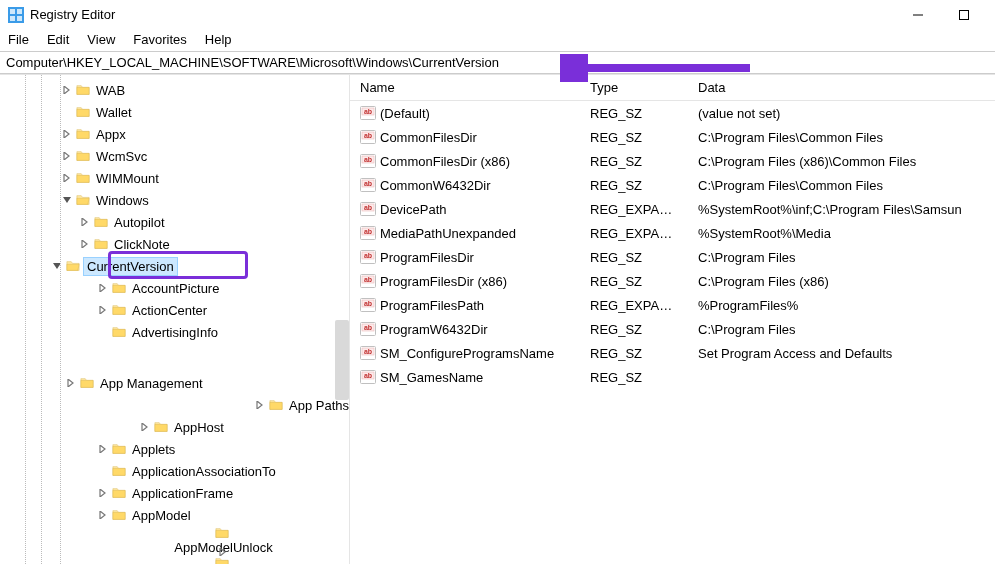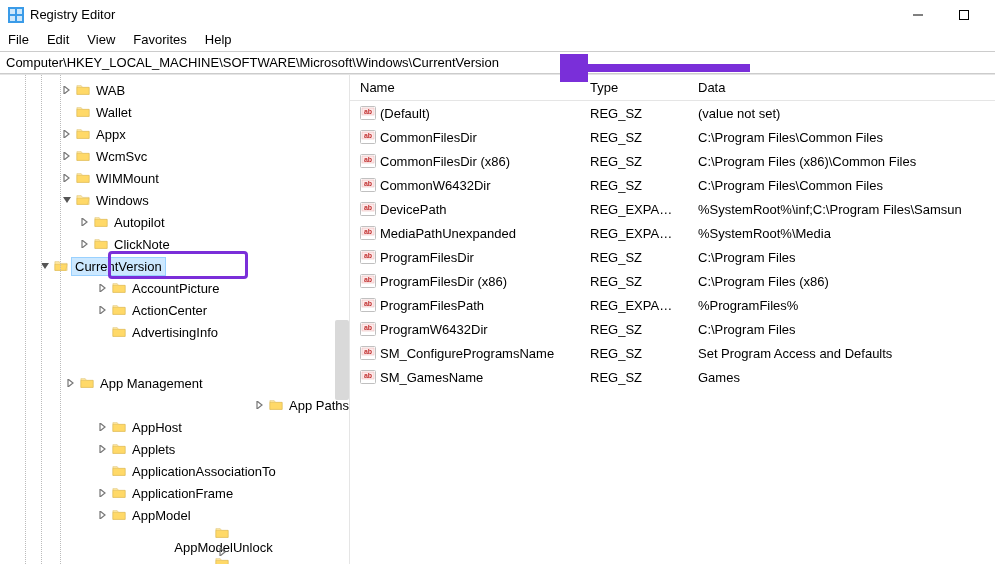--- a/index.html
+++ b/index.html
@@ -321,21 +321,21 @@
             </svg>
           </span>
           <span class="fico">
             <svg viewBox="0 0 16 16" width="16" height="14">
               <path d="M1 3h5l1.5 2H15v8H1z" fill="#ffe9a6" stroke="#d6b24c" stroke-width="0.5"></path>
               <path d="M1 5h14v8H1z" fill="#ffd968" stroke="#d6b24c" stroke-width="0.5"></path>
             </svg>
           </span>
           <span class="lbl">ClickNote</span>
         </div>
-        <div class="tree-row selected" style="padding-left: 38px;">
+        <div class="tree-row selected" style="padding-left: 50px;">
           <span class="chev ">
             <svg width="8" height="8">
               <path d="M0 1 L8 1 L4 7 Z" fill="#555"></path>
             </svg>
           </span>
           <span class="fico">
             <svg viewBox="0 0 16 16" width="16" height="14">
               <path d="M1 3h5l1.5 2H15v8H1z" fill="#ffe9a6" stroke="#d6b24c" stroke-width="0.5"></path>
               <path d="M1 6h14l-1.5 7H1z" fill="#ffd968" stroke="#d6b24c" stroke-width="0.5"></path>
             </svg>
@@ -401,21 +401,21 @@
             </svg>
           </span>
           <span class="fico">
             <svg viewBox="0 0 16 16" width="16" height="14">
               <path d="M1 3h5l1.5 2H15v8H1z" fill="#ffe9a6" stroke="#d6b24c" stroke-width="0.5"></path>
               <path d="M1 5h14v8H1z" fill="#ffd968" stroke="#d6b24c" stroke-width="0.5"></path>
             </svg>
           </span>
           <span class="lbl">App Paths</span>
         </div>
-        <div class="tree-row" style="padding-left: 96px;">
+        <div class="tree-row" style="padding-left: 96px; margin-left: 42px;">
           <span class="chev ">
             <svg width="8" height="8">
               <path d="M1 0 L6 4 L1 8 Z" fill="none" stroke="#777" stroke-width="1.2"></path>
             </svg>
           </span>
           <span class="fico">
             <svg viewBox="0 0 16 16" width="16" height="14">
               <path d="M1 3h5l1.5 2H15v8H1z" fill="#ffe9a6" stroke="#d6b24c" stroke-width="0.5"></path>
               <path d="M1 5h14v8H1z" fill="#ffd968" stroke="#d6b24c" stroke-width="0.5"></path>
             </svg>
@@ -684,21 +684,20 @@
             <span class="vico">
               <svg viewBox="0 0 16 16" width="16" height="16">
                 <rect x="0.5" y="1.5" width="15" height="13" rx="1" fill="#fff" stroke="#c0c0c0"></rect>
                 <rect x="2" y="3" width="12" height="7" fill="#fdeaea" stroke="#e7b0b0" stroke-width="0.5"></rect>
                 <text x="8" y="9" font-size="7" text-anchor="middle" fill="#c02f2f" font-weight="bold" font-family="Arial">ab</text>
               </svg>
             </span>
             <span>SM_GamesName</span>
           </div>
           <div class="cell cell-type">REG_SZ</div>
-          <div class="cell cell-data">Games</div>
         </div>
       </div>
   </div>
 </div>
 
 <svg class="annotation-arrow" style="left:560px; top:54px;" width="200" height="28">
   <defs>
     <marker id="arrowhead" markerWidth="8" markerHeight="8" refX="2" refY="4" orient="auto">
       <polygon points="0 0, 8 4, 0 8" fill="#7a2fd9"></polygon>
     </marker>

